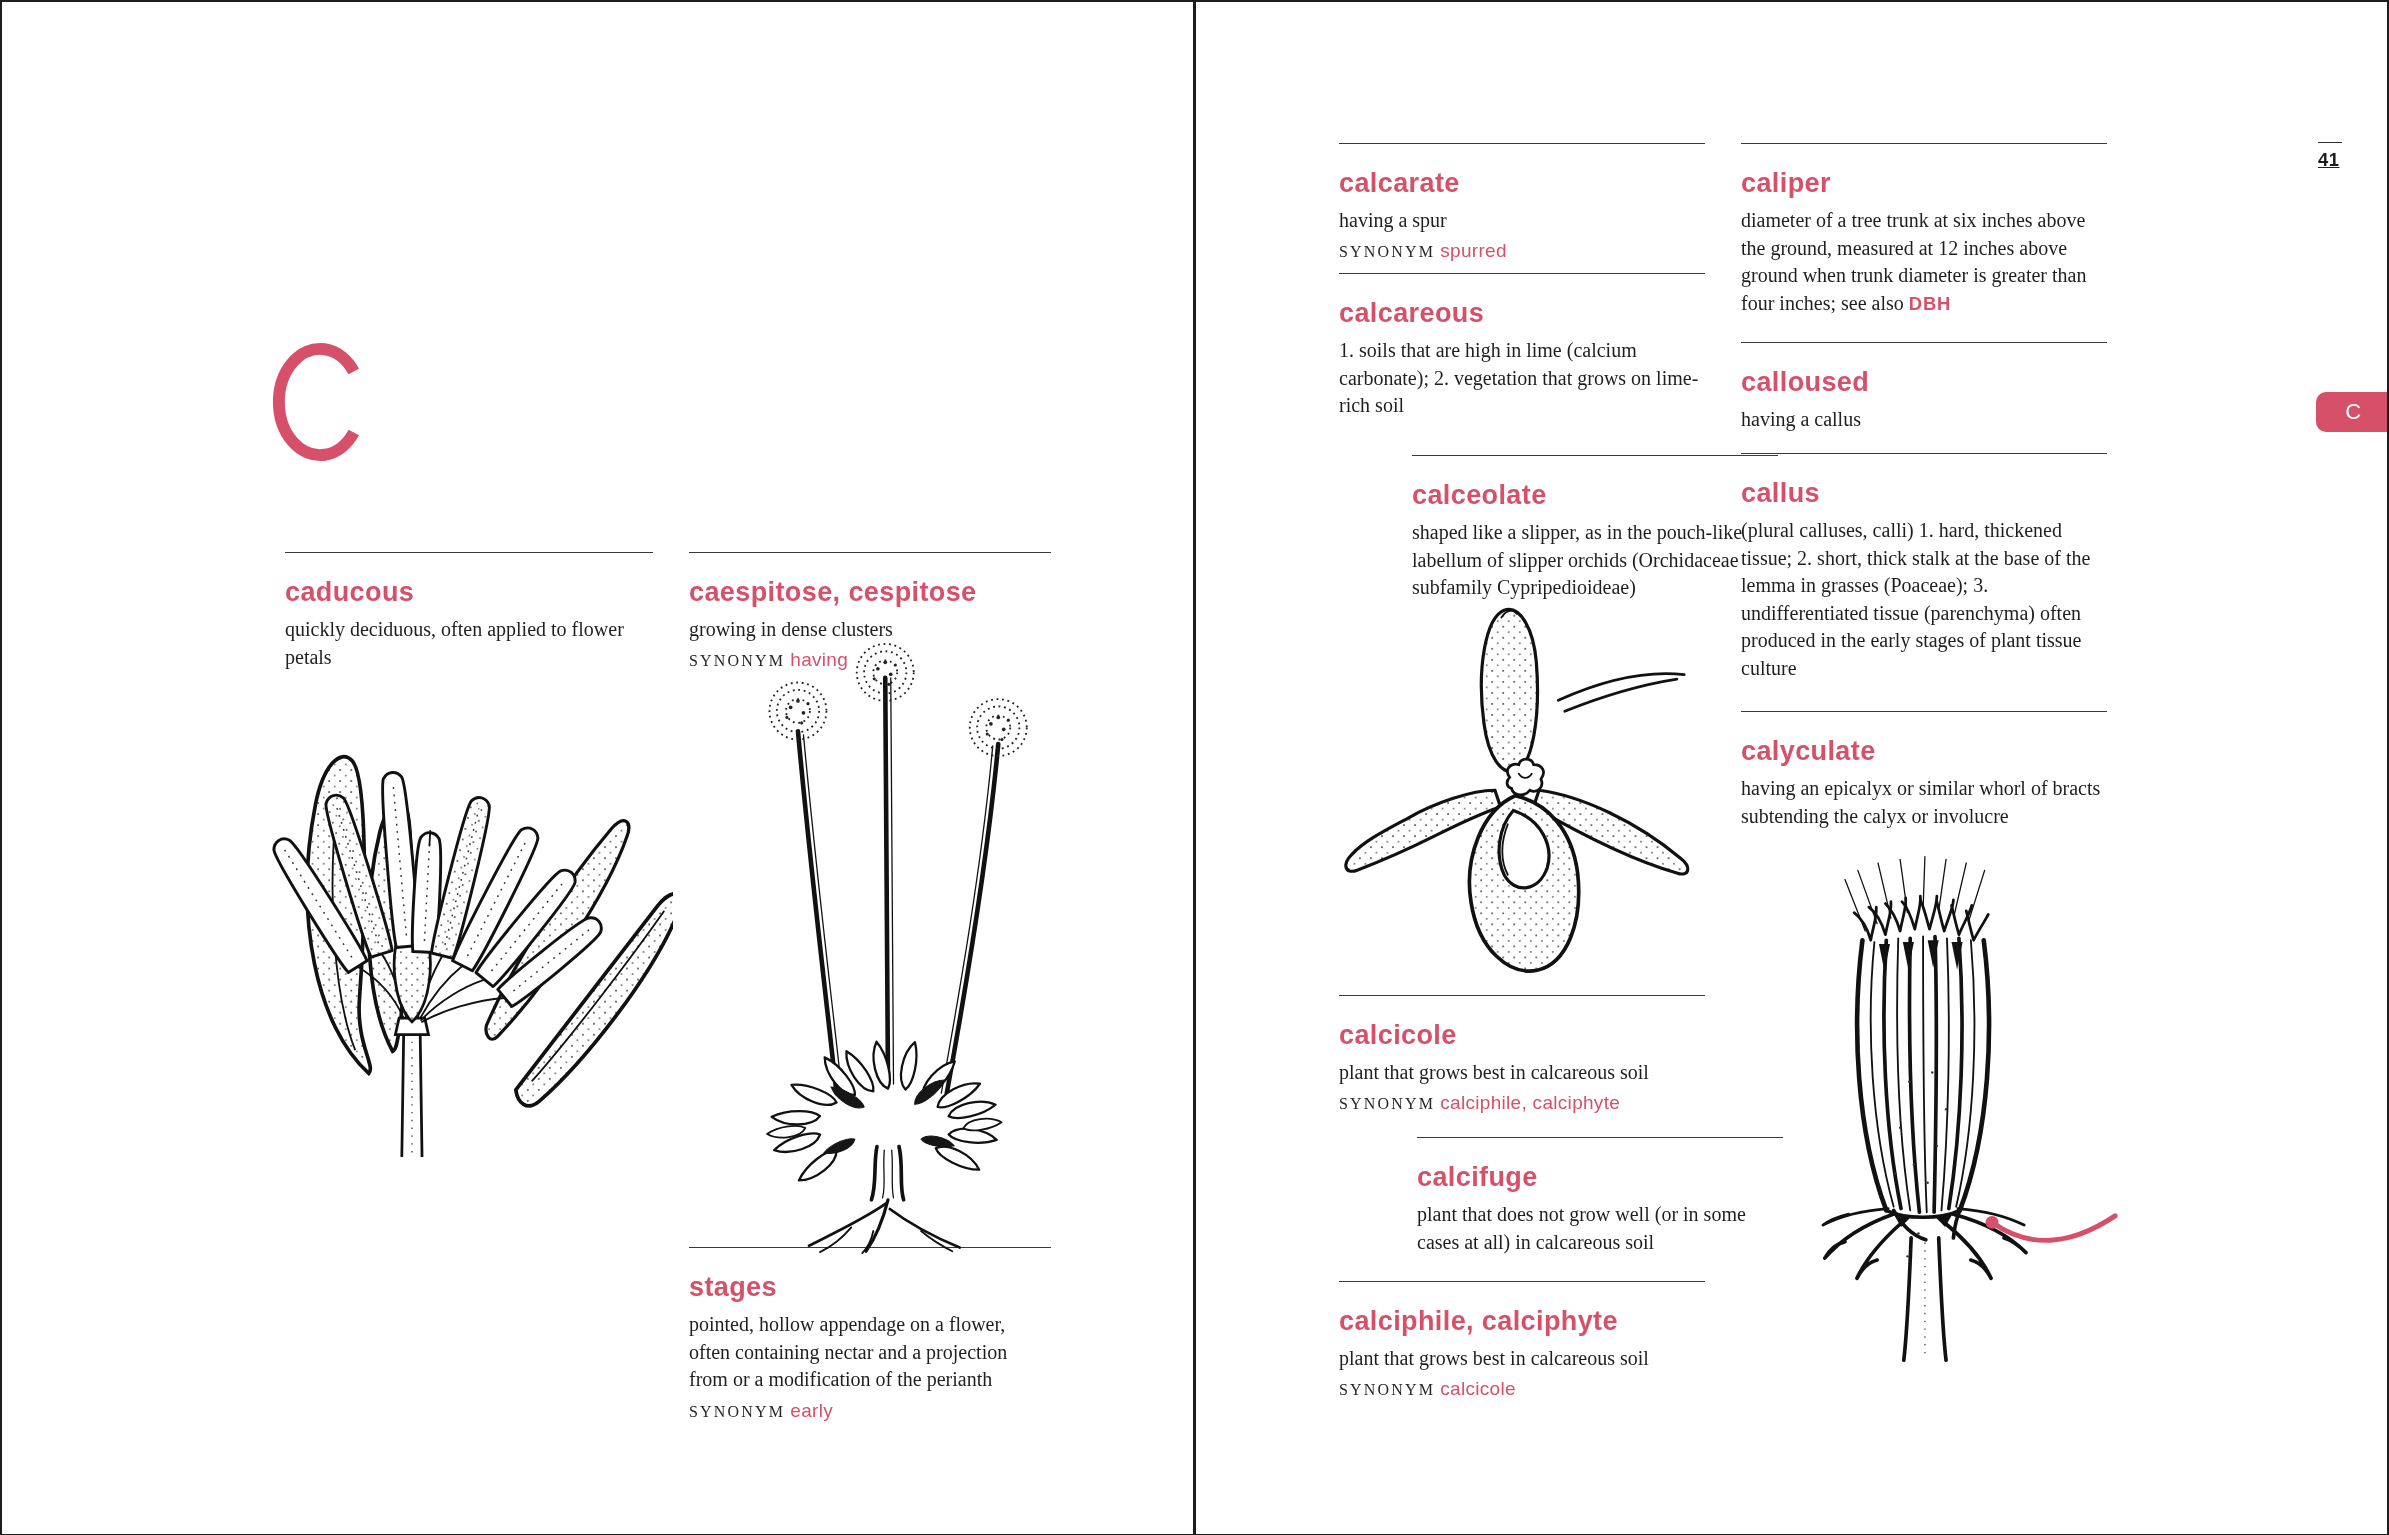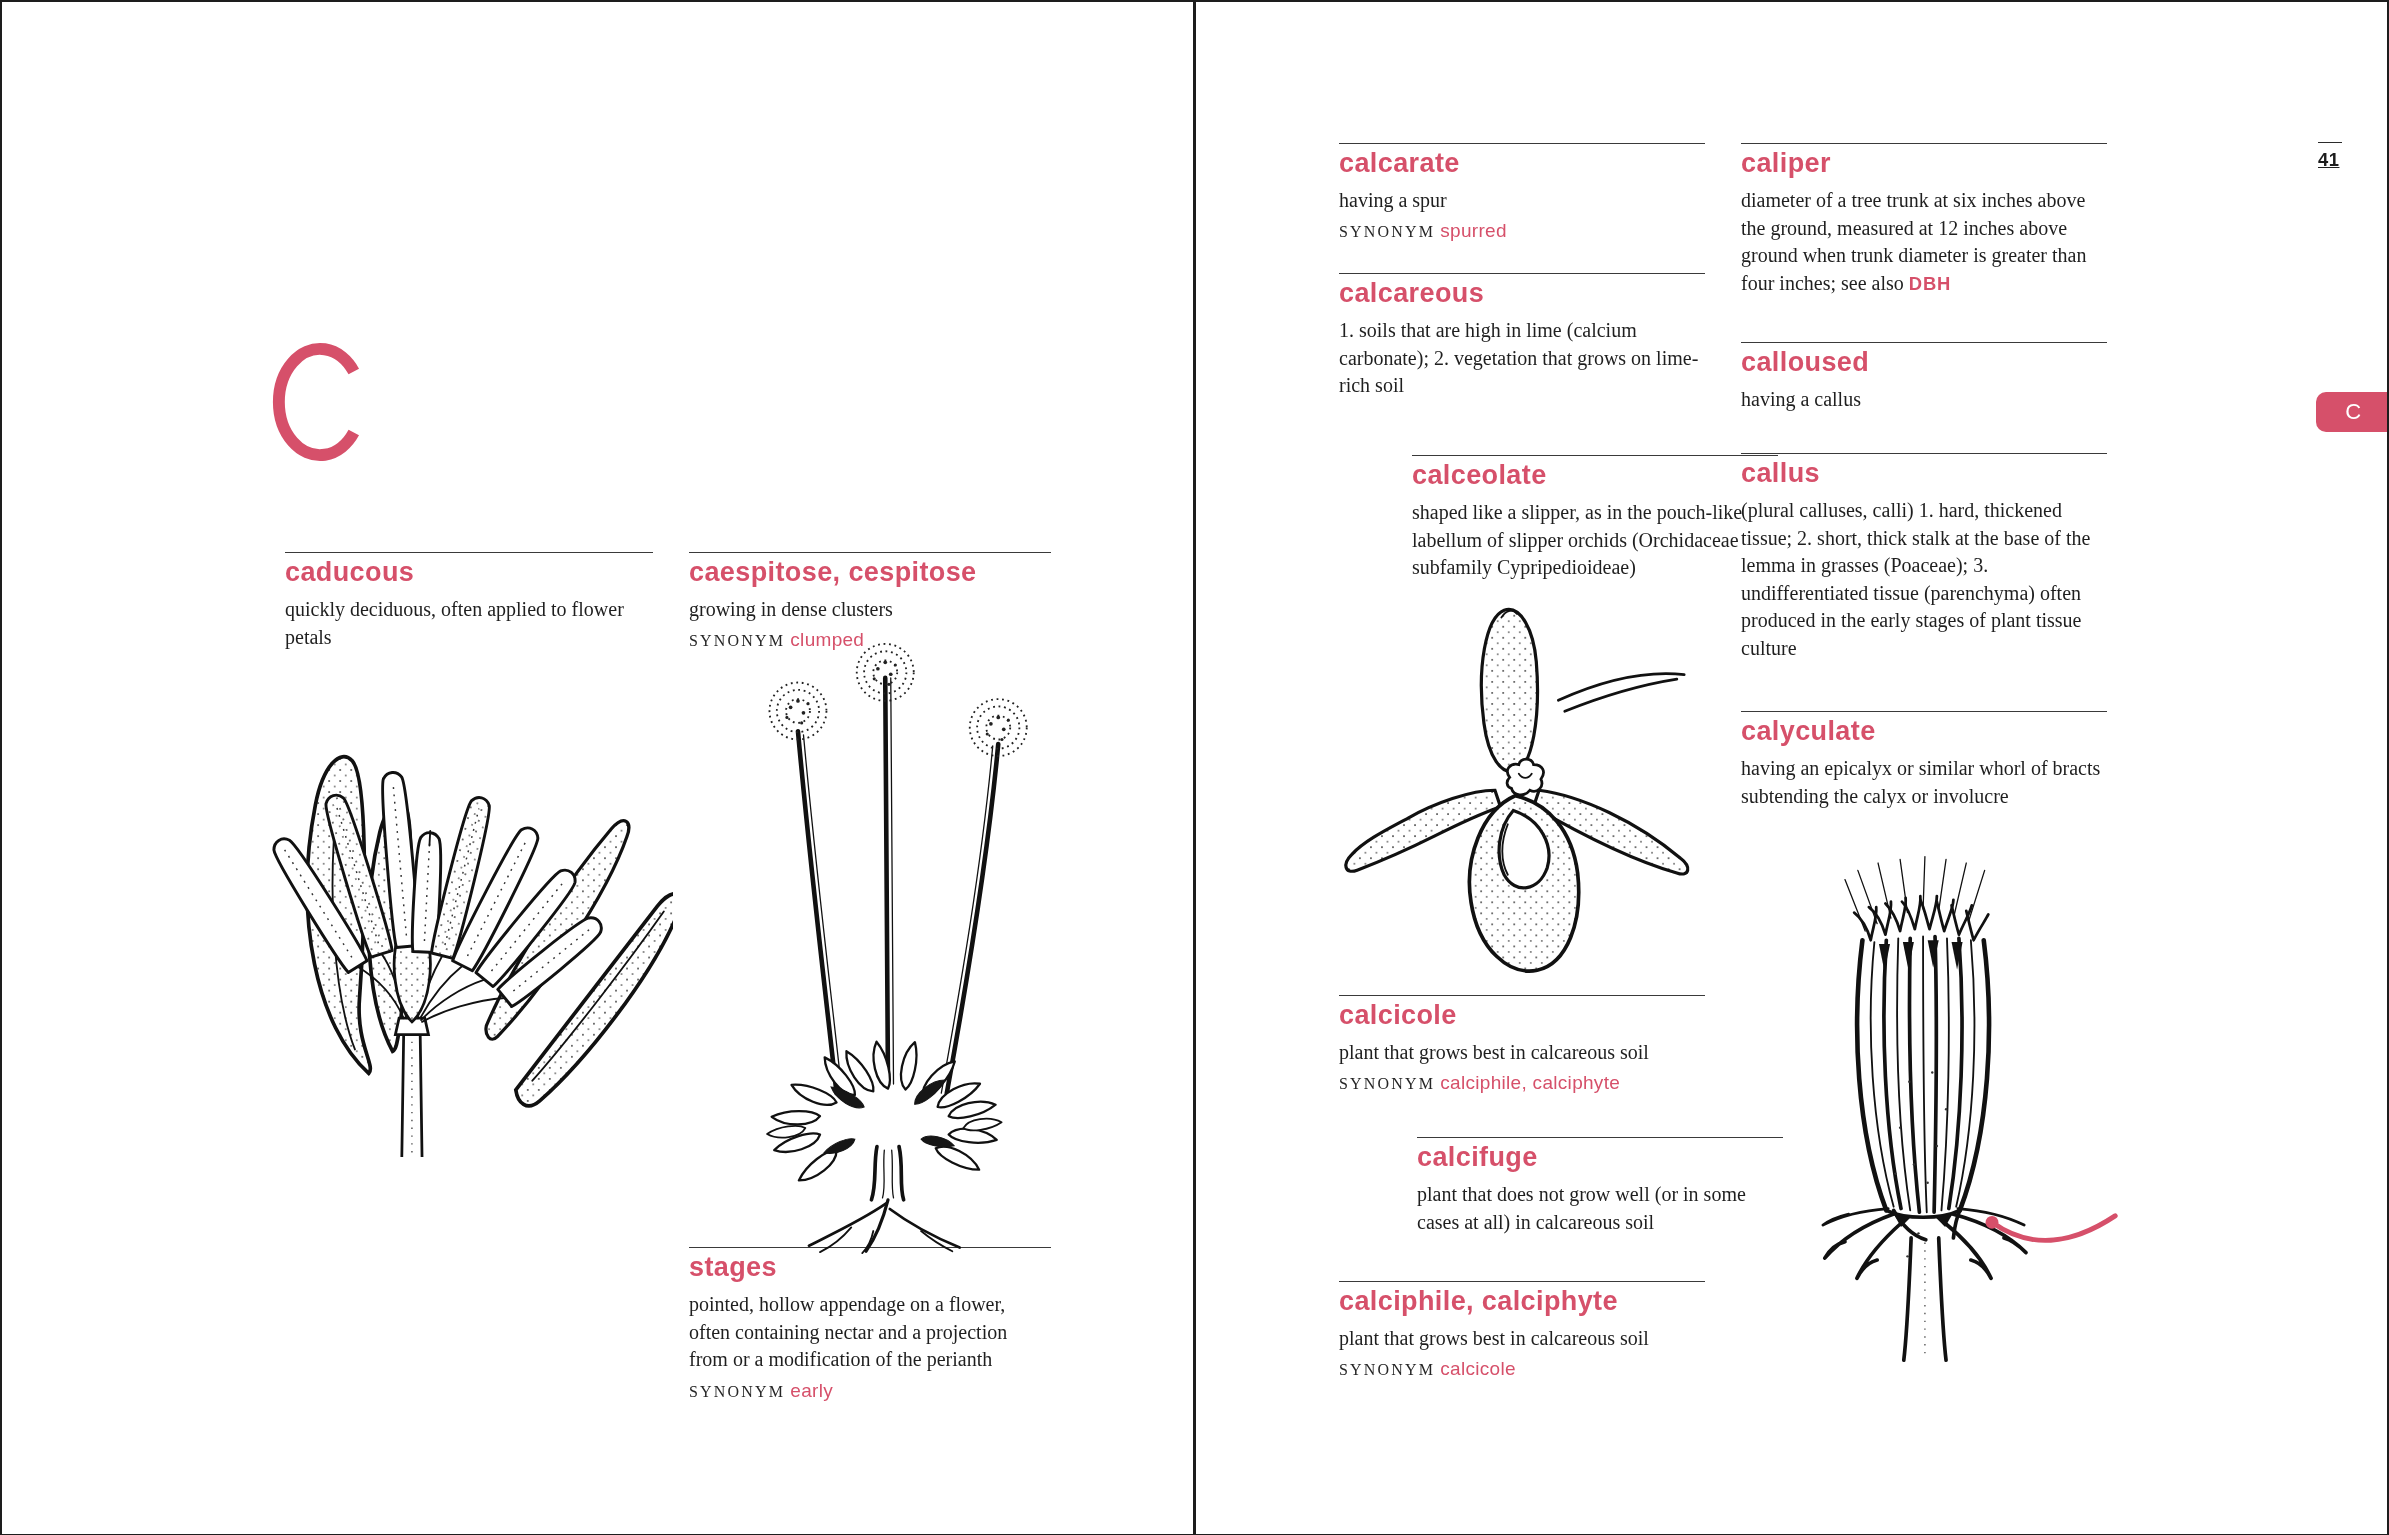--- a/index.html
+++ b/index.html
@@ -8,21 +8,21 @@
     --rule:#3a3a3a;
     --frame:#1d1d1d;
   }
   html,body{margin:0;padding:0;background:#ffffff;}
   #spread{
     position:relative;width:2389px;height:1536px;background:#fff;
     border:2.8px solid var(--frame);box-sizing:border-box;overflow:hidden;
     font-family:"Liberation Serif",serif;color:var(--ink);
   }
   .spine{position:absolute;top:0;bottom:0;left:1191px;width:2.8px;background:var(--frame);}
-  .entry{position:absolute;border-top:1.8px solid var(--rule);padding-top:0;}
+  .entry{position:absolute;border-top:1.8px solid var(--rule);padding-top:20px;}
   .term{
     margin:3.7px 0 0 0;font-family:"Liberation Sans",sans-serif;font-weight:700;
     font-size:27px;letter-spacing:0.4px;color:var(--accent);line-height:1.15;
   }
   .def{margin:8.3px 0 0 0;font-size:20px;line-height:27.6px;color:var(--ink);}
   .syn{margin:2.8px 0 0 0;font-size:20px;line-height:27.6px;white-space:nowrap;}
   .syn-label{font-size:16px;letter-spacing:2.2px;color:#262626;margin-top:31px;}
   .syn-value{font-family:"Liberation Sans",sans-serif;font-size:19px;color:var(--accent);letter-spacing:0.3px;}
   .see-also{font-family:"Liberation Sans",sans-serif;font-size:18.4px;font-weight:600;color:var(--accent);letter-spacing:0.9px;margin-top:12px;}
   .illo{position:absolute;}
@@ -67,21 +67,21 @@
   </div>
 
   <section class="entry" style="left:283px;top:550px;width:368px">
     <h3 class="term">caducous</h3>
     <p class="def">quickly deciduous, often applied to flower petals</p>
   </section>
 
   <section class="entry" style="left:687px;top:550px;width:362px">
     <h3 class="term">caespitose, cespitose</h3>
     <p class="def">growing in dense clusters</p>
-    <p class="syn"><span class="syn-label">SYNONYM</span> <span class="syn-value">clumped</span></p>
+    <p class="syn"><span class="syn-label">SYNONYM</span> <span class="syn-value">having</span></p>
   </section>
 
   <section class="entry" style="left:687px;top:1245px;width:362px">
     <h3 class="term">stages</h3>
     <p class="def">pointed, hollow appendage on a flower, often containing nectar and a projection from or a modification of the perianth</p>
     <p class="syn"><span class="syn-label">SYNONYM</span> <span class="syn-value">early</span></p>
   </section>
 
   <svg class="illo" style="left:170px;top:654px" width="501" height="501" viewBox="0 0 545 545">
 

